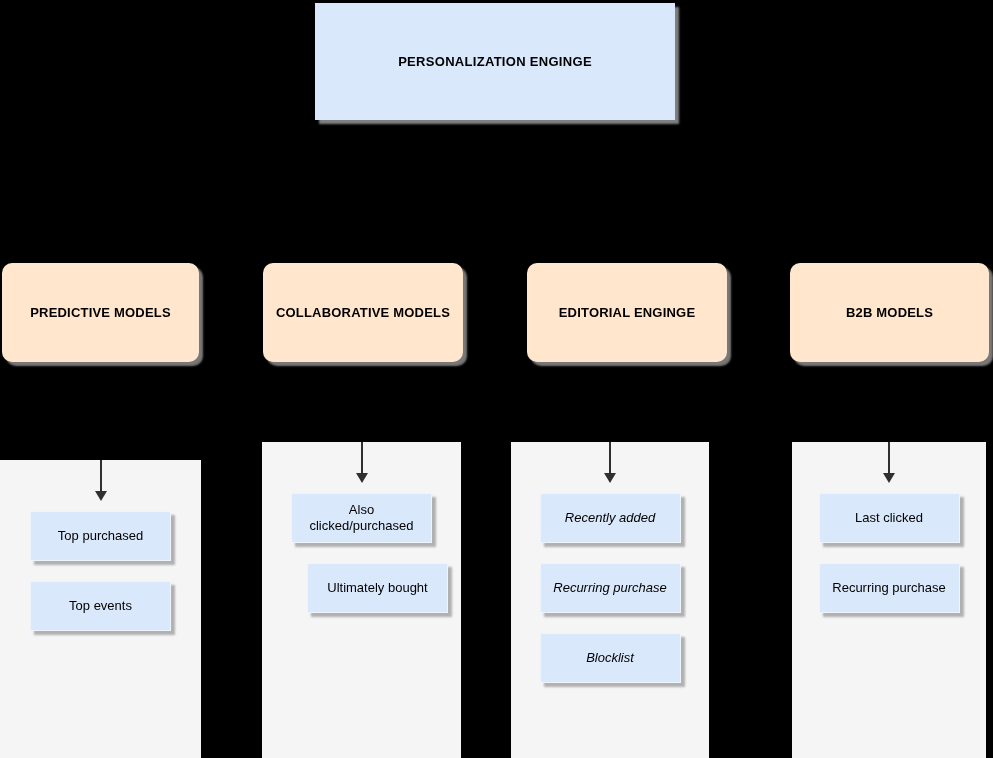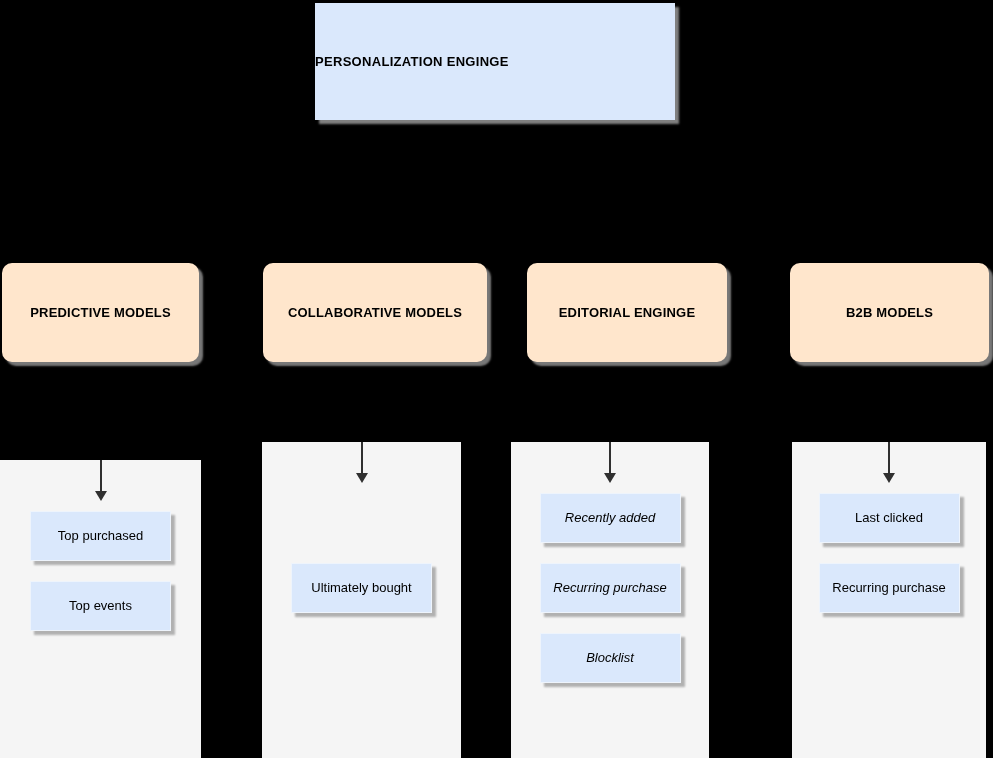--- a/index.html
+++ b/index.html
@@ -18,20 +18,21 @@
   }
   .top-box {
     position: absolute;
     left: 315px;
     top: 3px;
     width: 360px;
     height: 117px;
     background: var(--engine-fill, #dae8fc);
     display: flex;
     align-items: center;
+    justify-content: center;
     box-shadow: 4px 4px 2px rgba(150,150,150,0.85);
   }
   .top-box .lbl {
     font-weight: bold;
     font-size: 13px;
     letter-spacing: 0.3px;
     text-align: center;
   }
   .cat-box {
     position: absolute;
@@ -120,29 +121,33 @@
           <div class="arrow-line"></div>
           <div class="arrow-head"></div>
         </div>
         <div class="item-box" style="left: 30px; top: 51px;">
           <span class="lbl">Top purchased</span>
         </div>
         <div class="item-box" style="left: 30px; top: 121px;">
           <span class="lbl">Top events</span>
         </div>
       </div>
-      <div class="cat-box" style="left: 263px; width: 224px;">
+      <div class="cat-box" style="left: 263px; width: 200px;">
         <span class="lbl">COLLABORATIVE MODELS</span>
       </div>
       <div class="tray" style="left: 262px; width: 199px;">
         <div class="arrow" style="left: 92.5px;">
           <div class="arrow-line"></div>
           <div class="arrow-head"></div>
         </div>
-        <div class="item-box" style="left: 29px; top: 121px; justify-content: center;">
+        <div class="item-box" style="left: 29px; top: 51px;">
+          <span class="lbl">Also
+clicked/purchased</span>
+        </div>
+        <div class="item-box" style="left: 45px; top: 121px; justify-content: center;">
           <span class="lbl">Ultimately bought</span>
         </div>
       </div>
       <div class="cat-box" style="left: 527px; width: 200px;">
         <span class="lbl">EDITORIAL ENGINGE</span>
       </div>
       <div class="tray" style="left: 511px; width: 198px; font-style: italic;">
         <div class="arrow" style="left: 92px;">
           <div class="arrow-line"></div>
           <div class="arrow-head"></div>

